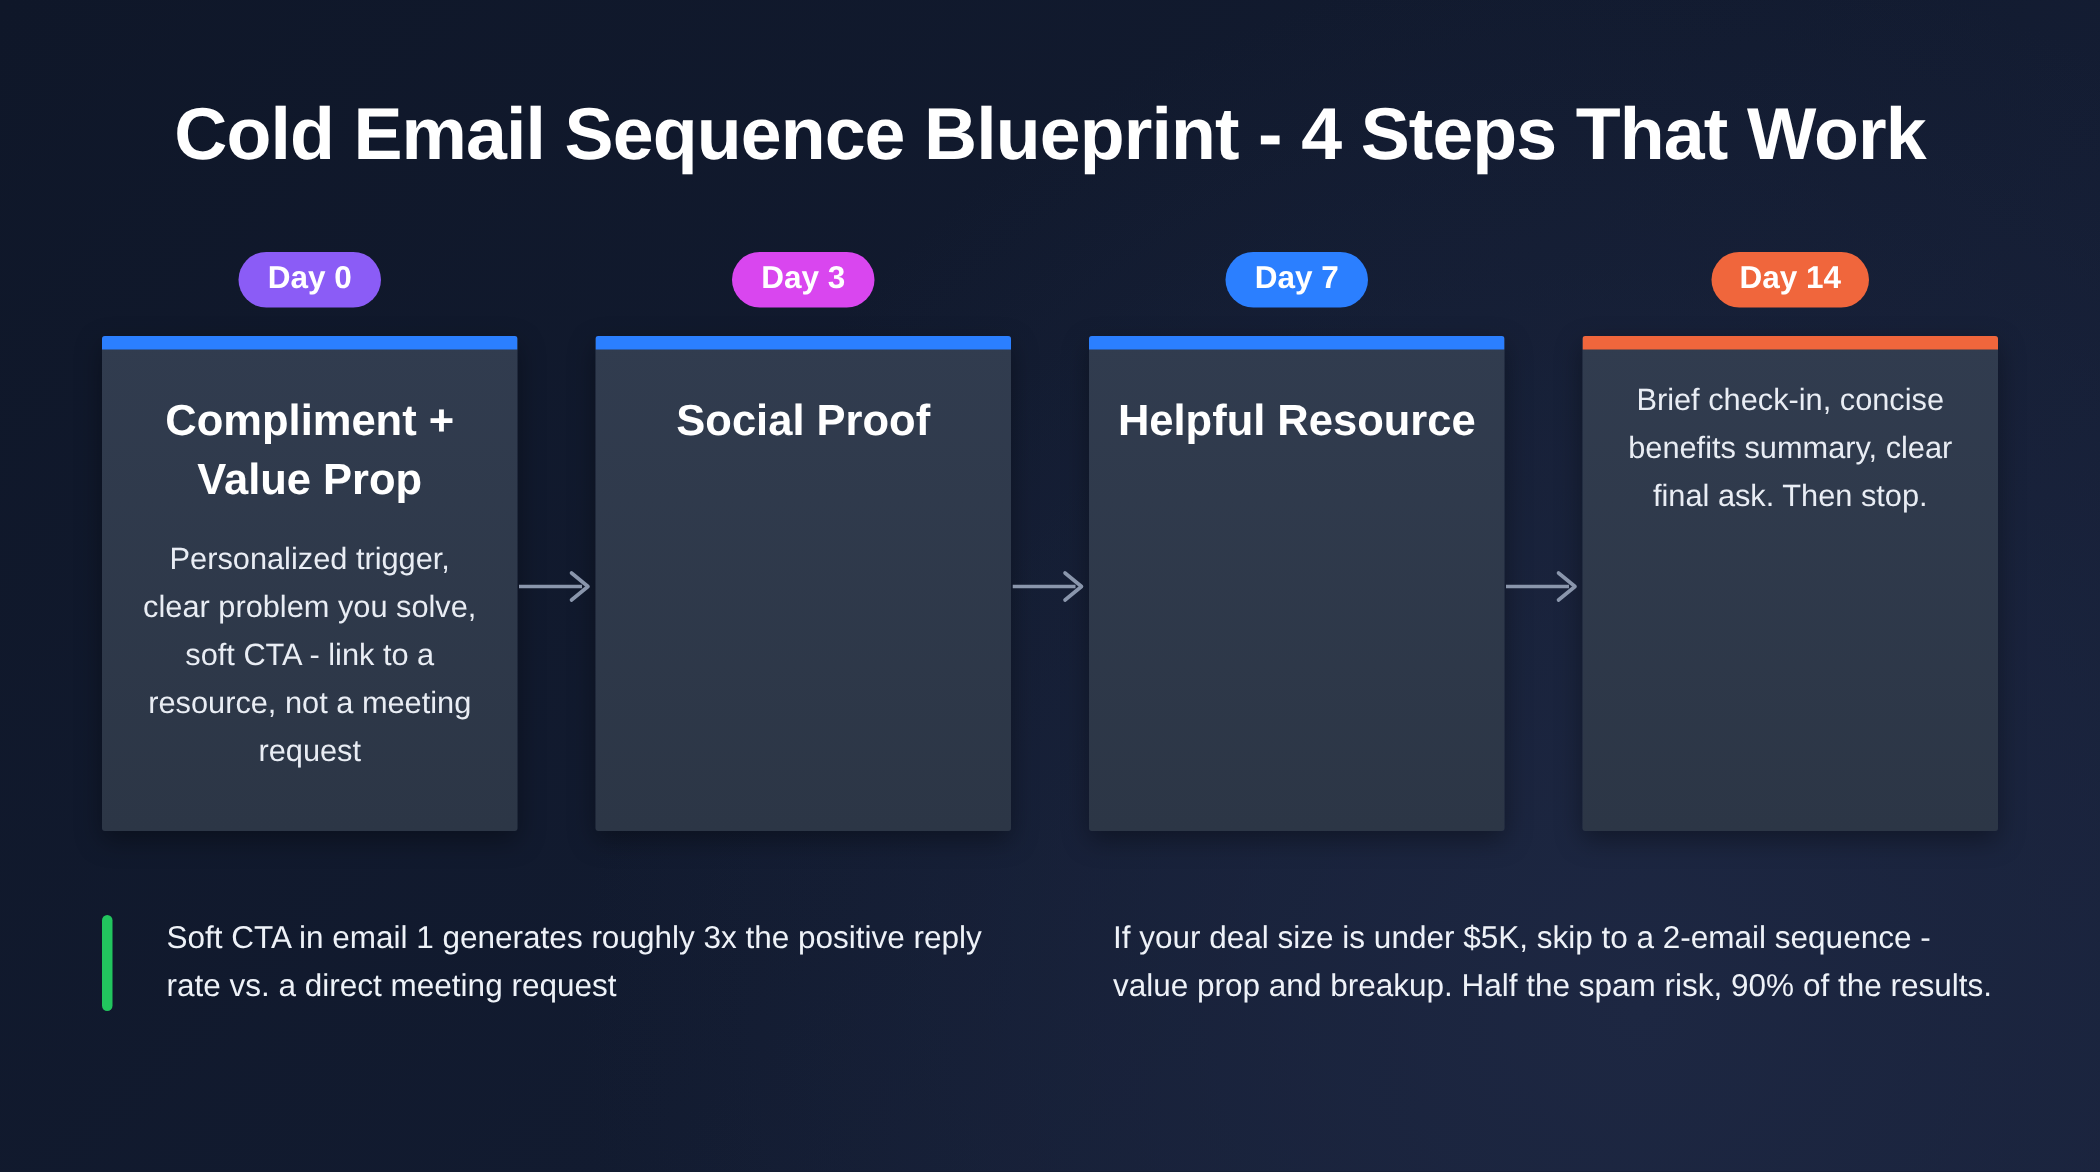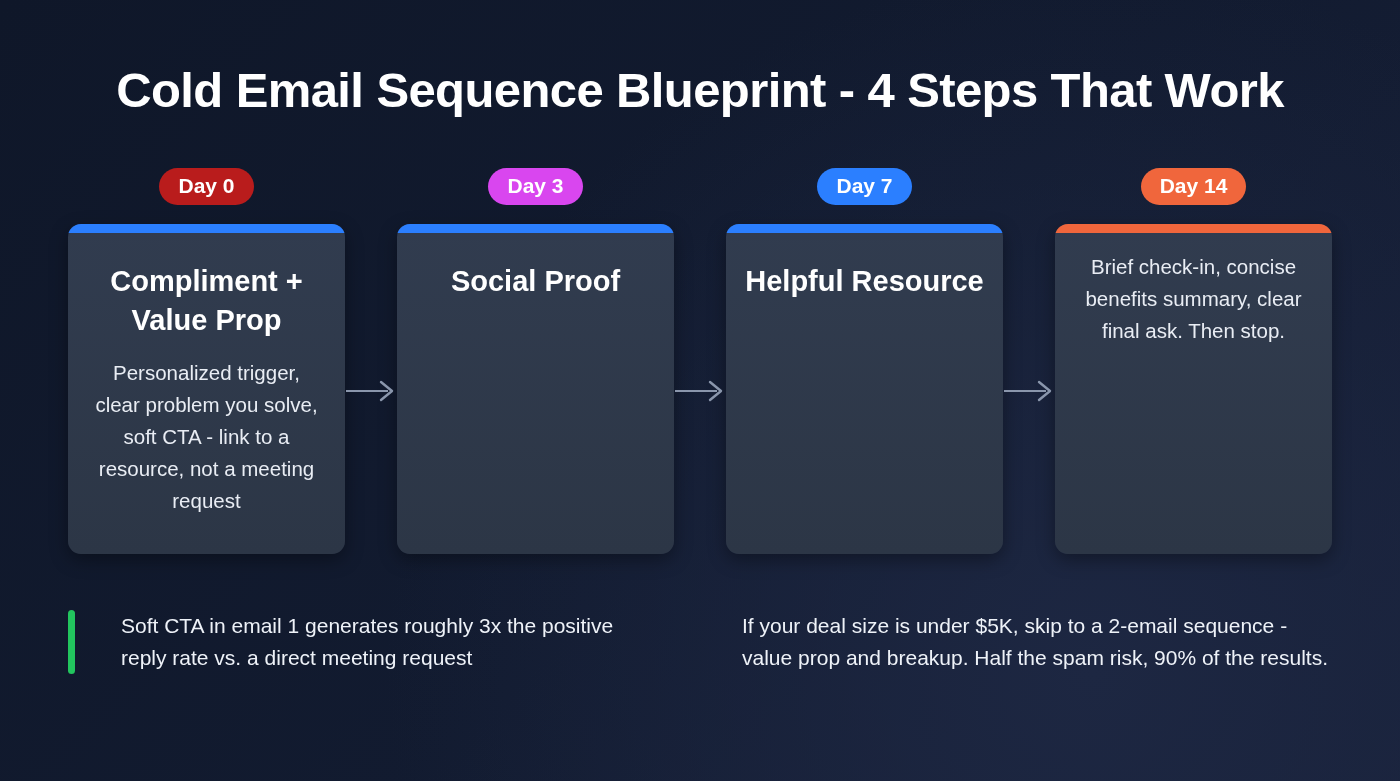--- a/index.html
+++ b/index.html
@@ -67,21 +67,21 @@
     font-weight: bold;
     line-height: 1;
     color: #ffffff;
     white-space: nowrap;
   }
 
   .card {
     margin-top: 19px;
     width: 277px;
     height: 330px;
-    border-radius: 13px;
+    border-radius: 2px;
     background: linear-gradient(180deg, #313c4f 0%, #2c3646 100%);
     box-shadow: 0 6px 18px rgba(0,0,0,0.35);
     overflow: hidden;
     display: flex;
     flex-direction: column;
     align-items: center;
     text-align: center;
   }
 
   .card-bar {
@@ -136,39 +136,39 @@
   .callout.left  { width: 592px; }
   .callout.right { width: 622px; flex-direction: column; }
 
   .callout-bar {
     width: 7px;
     border-radius: 4px;
     flex: 0 0 auto;
   }
 
   .callout-text {
-    padding-left: 46px;
+    padding-left: 36px;
     font-size: 21px;
     line-height: 1.52;
     color: #eef2f8;
     align-self: center;
   }
   .callout.right .callout-text { padding-left: 28px; }
 </style>
 </head>
 <body>
 
 <div class="page">
 
   <div class="title">Cold Email Sequence Blueprint - 4 Steps That Work</div>
 
   <div class="steps">
 
     <div class="step">
-      <div class="badge" style="background: #b91c1c;">Day 0</div>
+      <div class="badge" style="background: #8b5cf6;">Day 0</div>
       <div class="card">
         <div class="card-bar" style="background: rgb(43, 127, 255);"></div>
         <div class="card-title">Compliment + Value Prop</div>
         <div class="card-desc">Personalized trigger, clear problem you solve, soft CTA - link to a resource, not a meeting request</div>
       </div>
     </div>
 
     <div class="arrow">
       <svg width="51" height="22" viewBox="0 0 51 22" fill="none">
         <line x1="0" y1="11" x2="42" y2="11" stroke="#8a96ac" stroke-width="2.2"></line>

